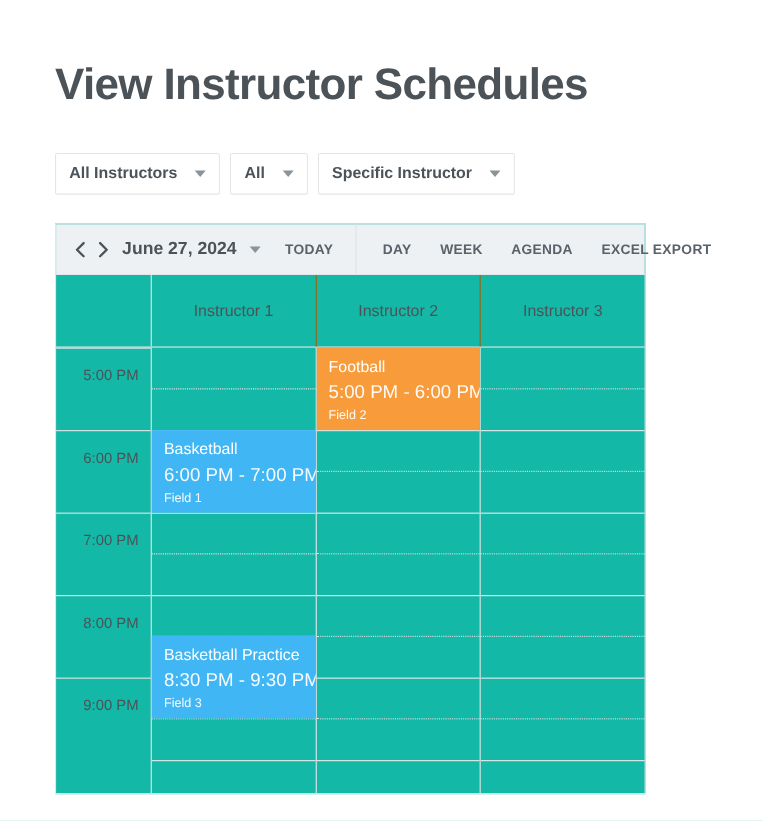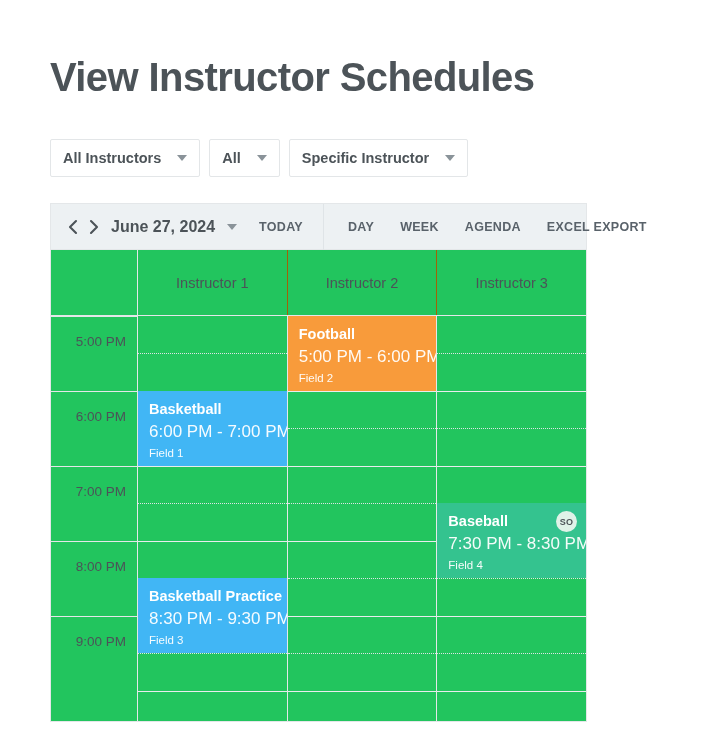--- a/index.html
+++ b/index.html
@@ -66,21 +66,21 @@
     flex: none;
   }
 
   
   .calendar {
     position: absolute;
     left: 50px;
     top: 203px;
     width: 537px;
     border: 1px solid #e4e7e9;
-    background: #22c55e;
+    background: #14b8a6;
   }
 
   
   .toolbar {
     height: 46px;
     background: #edf1f3;
     display: flex;
     align-items: center;
     padding: 0 16px;
     border-bottom: 1px solid #e4e7e9;
@@ -210,21 +210,21 @@
     position: absolute;
     left: 0;
     right: 0;
     padding: 9px 11px 0 11px;
     color: #ffffff;
     overflow: hidden;
     cursor: pointer;
   }
   .ev-title {
     font-size: 14.5px;
-    font-weight: bold;
+    font-weight: normal;
     line-height: 1.25;
     margin-bottom: 2px;
     white-space: nowrap;
   }
   .ev-time {
     font-size: 17px;
     line-height: 1.45;
     color: rgba(255,255,255,0.95);
     white-space: nowrap;
     text-align: right;
@@ -373,24 +373,18 @@
           <div class="hour-line" style="top:75px;"></div>
           <div class="half-line" style="top:112px;"></div>
           <div class="hour-line" style="top:150px;"></div>
           <div class="half-line" style="top:187px;"></div>
           <div class="hour-line" style="top:225px;"></div>
           <div class="half-line" style="top:262px;"></div>
           <div class="hour-line" style="top:300px;"></div>
           <div class="half-line" style="top:337px;"></div>
           <div class="hour-line" style="top:375px;"></div>
 
-          <div class="event" style="top: 187px; height: 75px; background: rgb(52, 195, 143);">
-            <div class="ev-title">Baseball</div>
-            <div class="ev-time">7:30 PM - 8:30 PM</div>
-            <div class="ev-loc">Field 4</div>
-            <div class="ev-badge">SO</div>
-          </div>
         </div>
 
       </div>
     </div>
   </div>
 </div>
 
 </body></html>

